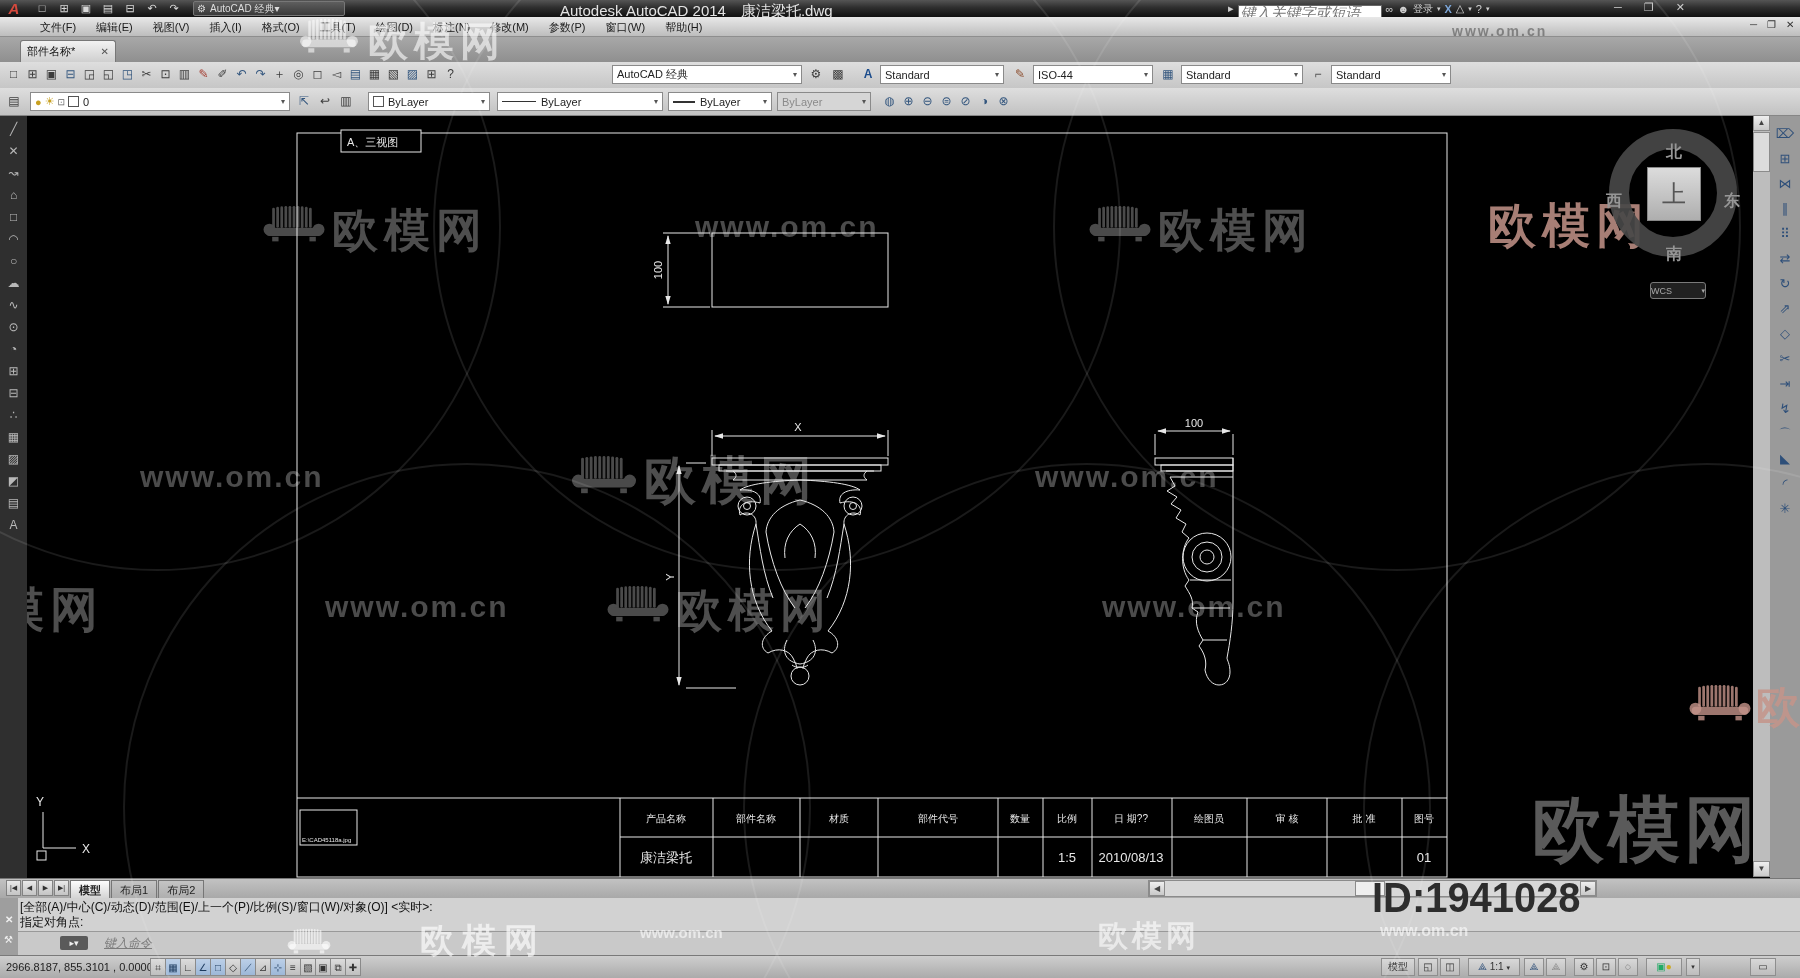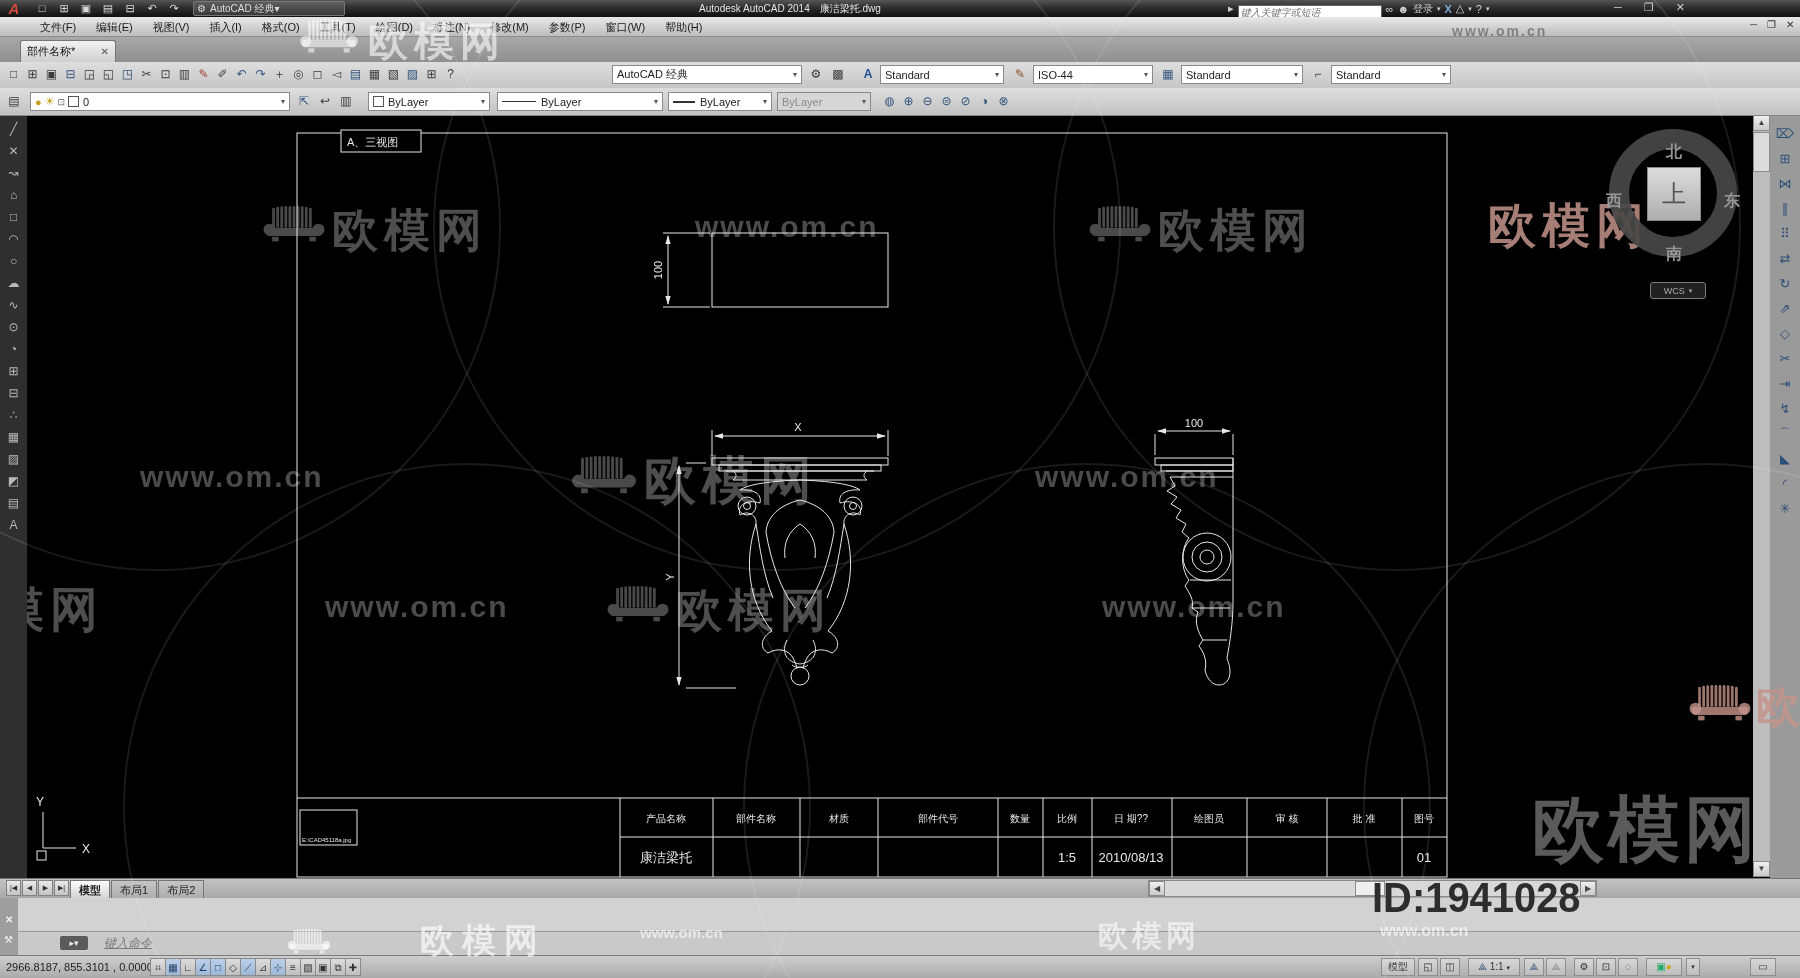--- a/index.html
+++ b/index.html
@@ -7,23 +7,23 @@
         font-family:"Liberation Sans",sans-serif;-webkit-user-select:none;user-select:none;}
   
   .titlebar{position:absolute;left:0;top:0;width:1800px;height:17px;
             background:linear-gradient(#555 0%,#2e2e2e 45%,#101010 100%);z-index:10;}
   .acad-logo{position:absolute;left:2px;top:0px;width:24px;height:17px;color:#d5493d;
              font-weight:bold;font-size:15px;line-height:17px;text-align:center;font-style:italic;}
   .qat{position:absolute;left:34px;top:1px;display:flex;gap:6px;z-index:11;}
   .qat .qi{width:16px;height:15px;font-size:11px;line-height:15px;text-align:center;color:#d8d8d8;}
   .ws-combo{position:absolute;left:193px;top:1px;width:152px;height:15px;background:linear-gradient(#5e5e5e,#3a3a3a);
             border:1px solid #777;border-radius:2px;color:#ddd;font-size:10px;display:flex;align-items:center;padding:0 3px;box-sizing:border-box;}
-  .title-text{position:absolute;left:560px;top:2px;width:460px;text-align:center;color:#e3e3e3;font-size:10px;}
+  .title-text{position:absolute;left:560px;top:2px;width:460px;text-align:left;color:#e3e3e3;font-size:15px;}
   .infocenter{position:absolute;left:1228px;top:0;height:17px;display:flex;align-items:center;gap:4px;z-index:11;}
-  .ic-input{width:138px;height:12px;background:#fff;border:1px solid #666;font-size:10px;font-style:italic;color:#777;padding:0 2px;margin-top:7px;}
+  .ic-input{width:138px;height:12px;background:#fff;border:1px solid #666;font-size:15px;font-style:italic;color:#777;padding:0 2px;margin-top:7px;}
   .ic-ic{color:#d0d0d0;font-size:11px;}
   .win-btns{position:absolute;left:1614px;top:1px;display:flex;gap:22px;color:#ccc;font-size:11px;z-index:11;}
   
   .menubar{position:absolute;left:0;top:17px;width:1800px;height:20px;
            background:linear-gradient(#e8e8e8,#bdbdbd);border-bottom:1px solid #8e8e8e;z-index:10;display:flex;align-items:center;padding-left:30px;box-sizing:border-box;}
   .mi{font-size:11px;color:#1a1a1a;padding:0 10px;height:20px;line-height:20px;}
   .doc-ctl{position:absolute;left:1750px;top:19px;display:flex;gap:10px;color:#333;font-size:10px;z-index:12;}
   
   .tabrow{position:absolute;left:0;top:37px;width:1800px;height:25px;
           background:linear-gradient(#a8a8a8,#8f8f8f);z-index:10;}
@@ -61,21 +61,21 @@
         border-radius:50%;z-index:20;pointer-events:none;}
   .wm-big{position:absolute;left:1532px;top:782px;font-size:72px;font-weight:bold;color:#5a5a5a;letter-spacing:4px;z-index:4;}
   .wm-id{position:absolute;left:1372px;top:874px;font-size:42px;font-weight:bold;color:#2d2d2d;z-index:40;transform:scaleX(.95);transform-origin:left;}
   
   .vc-ring{position:absolute;left:1609px;top:129px;width:128px;height:128px;border-radius:50%;
            border:20px solid rgba(72,72,72,0.92);box-sizing:border-box;z-index:4;}
   .vc-face{position:absolute;left:1647px;top:167px;width:52px;height:52px;background:linear-gradient(#dcdcdc,#aeaeae);
            border:1px solid #888;z-index:5;color:#555;font-size:24px;display:flex;align-items:center;justify-content:center;}
   .vc-lab{position:absolute;color:#969696;font-size:16px;font-weight:bold;z-index:5;}
   .vc-wcs{position:absolute;left:1650px;top:282px;width:54px;height:15px;border:1px solid #7a7a7a;border-radius:3px;
-          background:rgba(130,130,130,0.25);color:#a8a8a8;font-size:9px;display:flex;align-items:center;justify-content:center;gap:4px;z-index:5;}
+          background:rgba(130,130,130,0.25);color:#a8a8a8;font-size:9px;display:flex;align-items:center;justify-content:space-between;gap:4px;z-index:5;}
   
   .vscroll{position:absolute;left:1753px;top:115px;width:17px;height:762px;background:#bdbdbd;z-index:9;}
   .sbtn{position:absolute;width:17px;height:16px;background:linear-gradient(#efefef,#c9c9c9);border:1px solid #8b8b8b;
         box-sizing:border-box;font-size:8px;color:#444;text-align:center;line-height:14px;}
   .vthumb{position:absolute;left:0;top:17px;width:17px;height:40px;background:#dcdcdc;border:1px solid #8b8b8b;box-sizing:border-box;}
   .rightstrip{position:absolute;left:1770px;top:115px;width:30px;height:763px;background:#9a9a9a;z-index:9;}
   .mico{width:30px;height:25px;font-size:13px;line-height:25px;text-align:center;color:#2e4f79;}
   
   .ltrow{position:absolute;left:0;top:878px;width:1800px;height:20px;background:linear-gradient(#c2c2c2,#a7a7a7);
          border-top:1px solid #777;z-index:10;}
@@ -516,20 +516,24 @@
       <div style="position:absolute;left:206px;top:0;width:30px;height:15px;background:#efefef;border:1px solid #8b8b8b;box-sizing:border-box;"></div>
       <div class="sbtn" style="left:431px;top:0;width:16px;height:15px;">▶</div>
     </div>
   </div>
 
   <div class="cmd">
     <div class="cmdgrip">
       <div style="position:absolute;left:5px;top:16px;font-size:10px;font-weight:bold;">✕</div>
       <div style="position:absolute;left:4px;top:36px;font-size:10px;">⚒</div>
     </div>
+    <div class="cmdhist">
+      <div>[全部(A)/中心(C)/动态(D)/范围(E)/上一个(P)/比例(S)/窗口(W)/对象(O)] &lt;实时&gt;:</div>
+      <div>指定对角点:</div>
+    </div>
     <div class="cmdinput">
       <div class="prompt">▸▾</div>
       <div class="cmdph">键入命令</div>
     </div>
   </div>
 
   <div class="statusbar">
     <div class="coords">2966.8187, 855.3101 , 0.0000</div>
     <div class="togs">
       <div class="tog">⌗</div>

